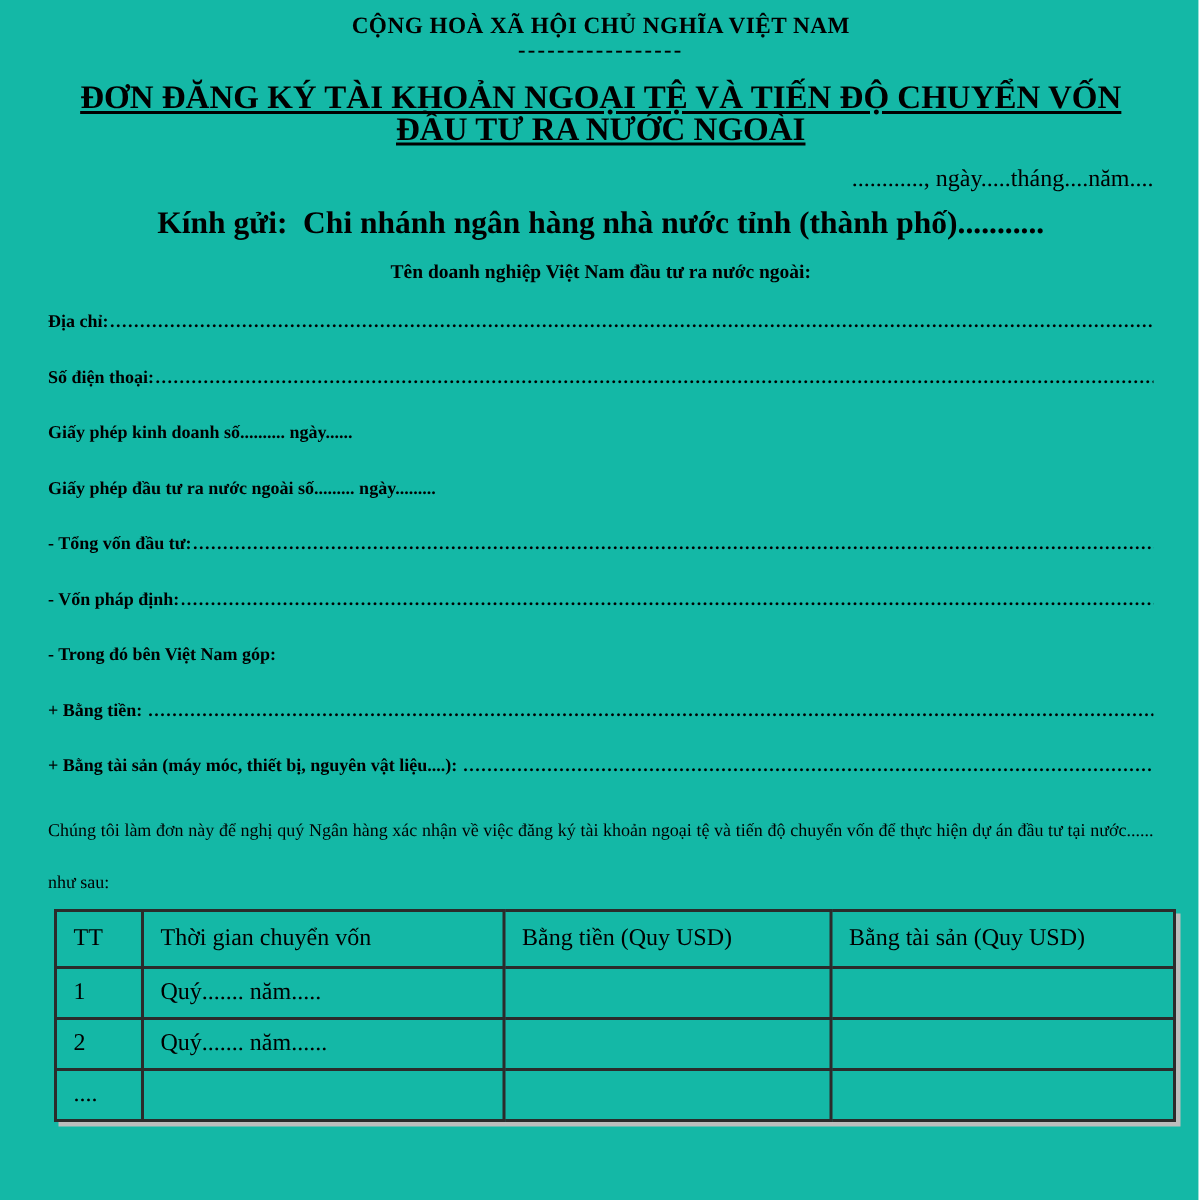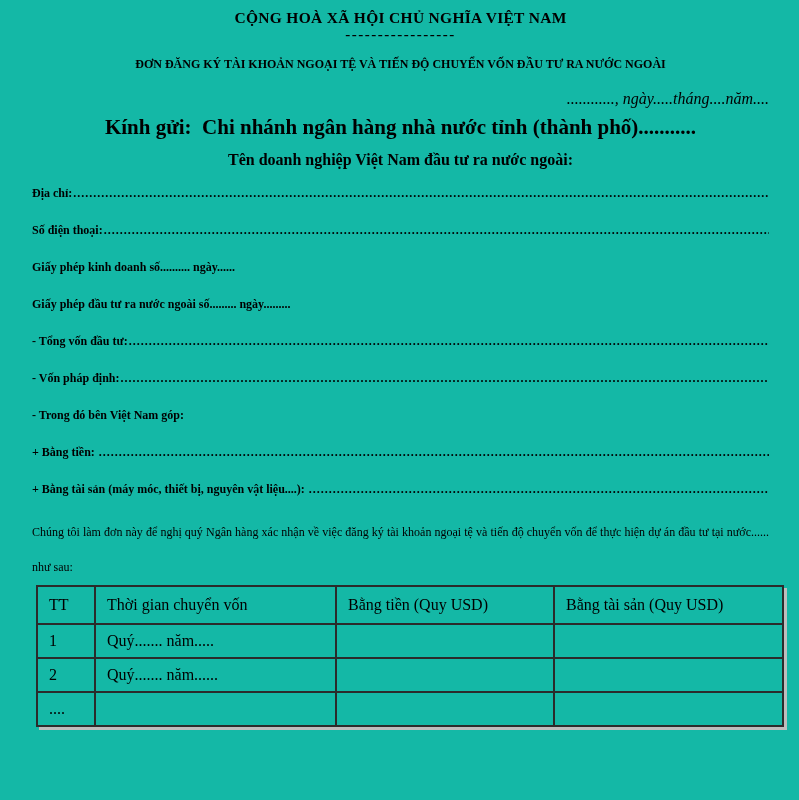--- a/index.html
+++ b/index.html
@@ -20,33 +20,33 @@
   }
   .motto {
     text-align: center; font-weight: bold; font-size: 15.5px;
     line-height: 19px; margin-top: 5px;
   }
   .separator {
     text-align: center; font-weight: bold; font-size: 15px;
     line-height: 11px; margin-top: 2px; letter-spacing: 1.5px;
   }
   .form-title {
-    text-align: center; font-weight: bold; font-size: 12px;
-    line-height: 21px; margin: 14px auto 0; max-width: 716px;
+    text-align: center; font-weight: bold; font-size: 22px;
+    line-height: 21px; margin: 14px auto 0; max-width: 716px; text-decoration: underline;
   }
   .date-line {
-    font-style: italic; font-size: 16px; text-align: right;
+    font-size: 16px; text-align: right;
     margin-top: 14px; line-height: 20px;
   }
   .recipient {
     font-weight: bold; font-size: 21px; text-align: center;
     margin-top: 8px; line-height: 20px; white-space: pre;
   }
   .company-line {
-    font-weight: bold; font-size: 16px; text-align: center;
+    font-weight: bold; font-size: 13px; text-align: center;
     margin-top: 13px; line-height: 20px;
   }
   .fields { margin-top: 12px; }
   .field {
     display: flex; align-items: baseline;
     font-weight: bold; font-size: 12px; line-height: 22px;
     margin-bottom: 15px;
   }
   .field .label { white-space: pre; flex: 0 0 auto; }
   .field .dots {

